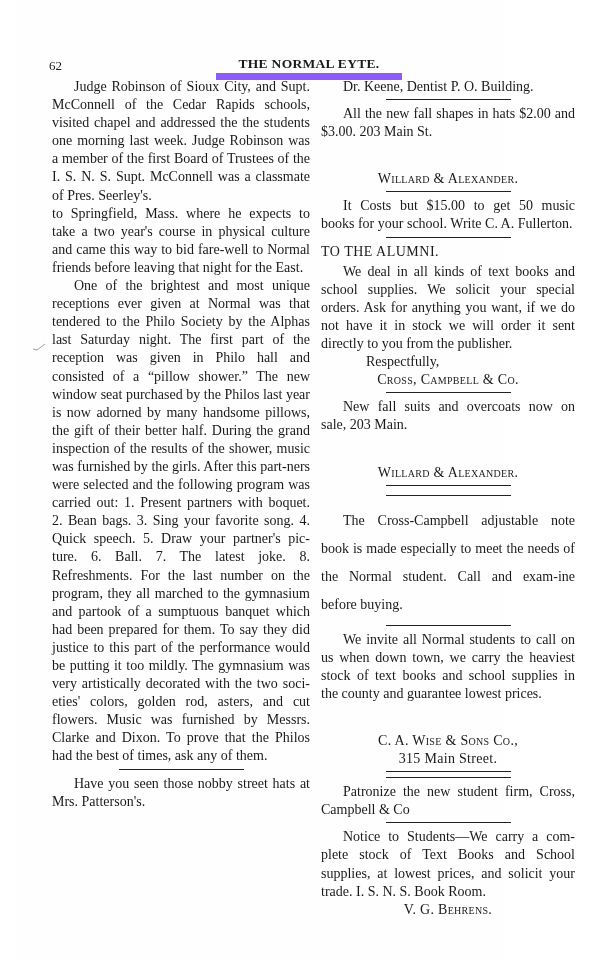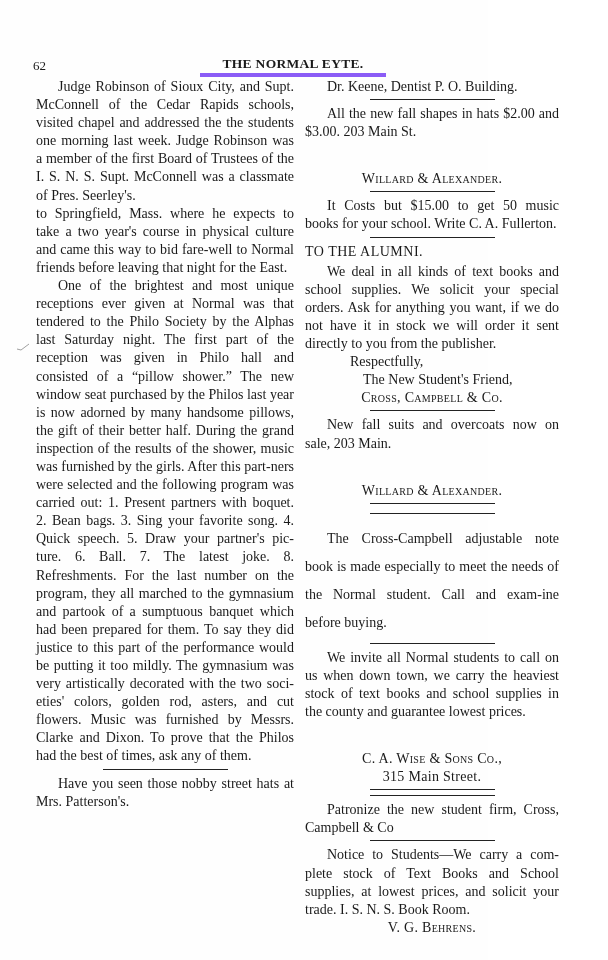--- a/index.html
+++ b/index.html
@@ -1,22 +1,22 @@
 <!DOCTYPE html>
 <html><head>
   <meta charset="utf-8">
   <style>
     html, body { margin: 0; padding: 0; background: #ffffff; }
     body { width: 608px; height: 960px; position: relative; overflow: hidden;
       font-family: "DejaVu Serif", "Liberation Serif", serif; color: #1a1a1a; }
-    .page { position: absolute; left: 0; top: 0; width: 488px; height: 960px; background: #fefefe; }
+    .page { position: absolute; left: 16px; top: 0; width: 488px; height: 960px; background: #fefefe; }
     .page-number { position: absolute; left: 33px; top: 58px; font-size: 13px; font-family: "Liberation Serif", serif; }
     .running-head { position: absolute; left: 200px; top: 56px; width: 186px; text-align: center;
       font-family: "Liberation Serif", serif; font-weight: bold; font-size: 13.5px; letter-spacing: 0.3px;
-      border-bottom: 4px solid #8b5cf6; padding-bottom: 1px; }
+      border-bottom: 7px solid #8b5cf6; padding-bottom: 1px; }
     .col { position: absolute; top: 78px; font-family: "Liberation Serif", serif; font-size: 14px;
       line-height: 18.1px; text-align: justify; }
     .col-left { left: 36px; width: 258px; }
     .col-right { left: 305px; width: 254px; }
     .para { margin: 0; text-indent: 0; }
     .para.indent { text-indent: 22px; }
     .para + .para.gap { margin-top: 6px; }
     .rule { height: 0; border-top: 1px solid #222; margin: 3px auto 5px auto; }
     .rule.short { width: 125px; }
     .sig { text-align: center; font-variant: small-caps; letter-spacing: 0.3px; }
@@ -48,21 +48,20 @@
     <p class="para indent">Dr. Keene, Dentist P. O. Building.</p>
     <div class="rule short"></div>
     <p class="para indent">All the new fall shapes in hats $2.00 and $3.00. 203 Main St.</p>
     <div class="sig center">Willard &amp; Alexander.</div>
     <div class="rule short"></div>
     <p class="para indent">It Costs but $15.00 to get 50 music books for your school. Write C. A. Fullerton.</p>
     <div class="rule short"></div>
     <div class="heading-center">TO THE ALUMNI.</div>
     <p class="para indent">We deal in all kinds of text books and school supplies. We solicit your special orders. Ask for anything you want, if we do not have it in stock we will order it sent directly to you from the publisher.</p>
     <div style="padding-left:45px;">Respectfully,</div>
-    <div style="padding-left:58px;">The New Student's Friend,</div>
     <div class="sig">Cross, Campbell &amp; Co.</div>
     <div class="rule short"></div>
     <p class="para indent">New fall suits and overcoats now on sale, 203 Main.</p>
     <div class="sig center">Willard &amp; Alexander.</div>
     <div class="rule short"></div>
     <div class="rule short" style="margin:9px auto 11px auto;"></div>
     <p class="para indent" style="line-height:28px;">The Cross-Campbell adjustable note book is made especially to meet the needs of the Normal student. Call and exam-ine before buying.</p>
     <div class="rule short" style="margin:6px auto 5px auto;"></div>
     <p class="para indent">We invite all Normal students to call on us when down town, we carry the heaviest stock of text books and school supplies in the county and guarantee lowest prices.</p>
     <div class="sig center">C. A. Wise &amp; Sons Co.,</div>

